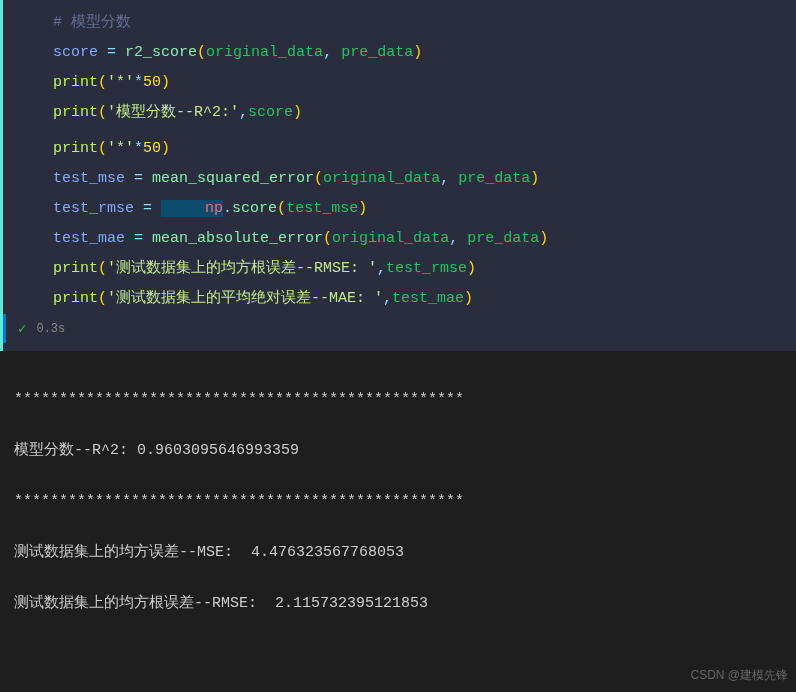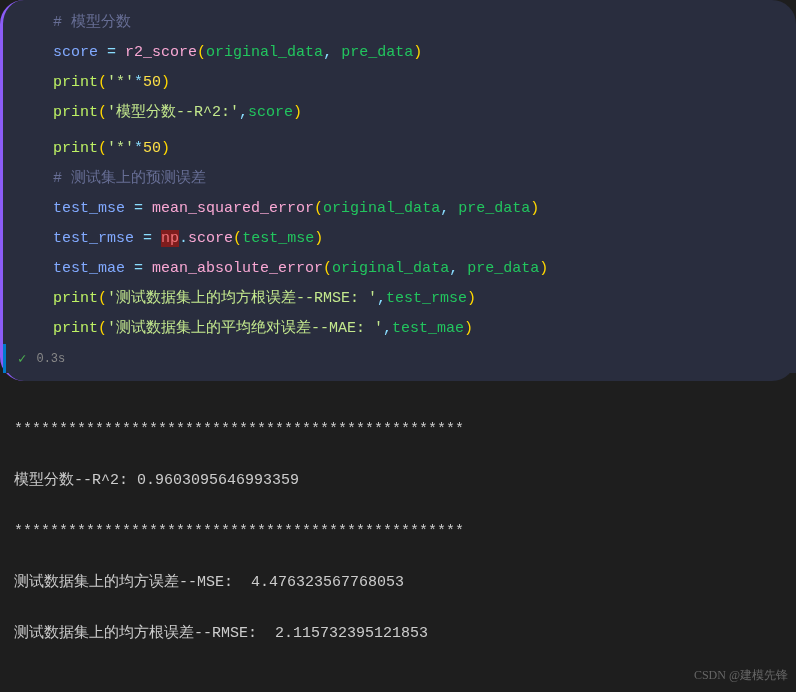--- a/index.html
+++ b/index.html
@@ -11,23 +11,22 @@
       background: #1e1e1e;
       color: #d4d4d4;
       font-family: 'Consolas', 'Monaco', 'Courier New', monospace;
       font-size: 15px;
       width: 796px;
       height: 692px;
       overflow: hidden;
     }
     .code-cell {
       background: #292d3e;
-      border-left: 3px solid #8b5cf6;
+      border-left: 3px solid #5eead4;
       padding: 8px 0;
-      border-radius: 24px;
     }
     .code-line {
       padding: 3px 0 3px 50px;
       white-space: pre;
       line-height: 1.6;
     }
     .status-bar {
       padding: 6px 12px;
       display: flex;
       align-items: center;
@@ -51,48 +50,47 @@
       font-size: 15px;
       line-height: 1.7;
       white-space: pre;
     }
     .watermark {
       position: absolute;
       right: 8px;
       bottom: 8px;
       color: #666;
       font-size: 12px;
-      font-family: Liberation Serif, serif;
+      font-family: Liberation Sans, sans-serif;
       text-align: center;
     }
     
     .tok-comment { color: #676e95; }
     .tok-var { color: #82aaff; }
     .tok-op { color: #89ddff; }
-    .tok-func { color: #f9a8d4; }
+    .tok-func { color: #86efac; }
     .tok-builtin { color: #bef264; }
     .tok-paren { color: #ffd700; }
     .tok-param { color: #22c55e; }
     .tok-string { color: #c3e88d; }
     .tok-number { color: #fde047; }
     .tok-module { color: #f07178; }
     .tok-punct { color: #89ddff; }
-    .tok-highlight { background: #7f1d1d; }
+    .tok-highlight { background: #0c4a6e; padding-left: 44px; }
   </style>
 </head>
 <body>
 
 <div class="code-cell">
   <div class="code-line"><span class="tok-comment"># 模型分数</span></div>
   <div class="code-line"><span class="tok-var">score</span> <span class="tok-op">=</span> <span class="tok-func">r2_score</span><span class="tok-paren">(</span><span class="tok-param">original_data</span><span class="tok-punct">,</span> <span class="tok-param">pre_data</span><span class="tok-paren">)</span></div>
   <div class="code-line"><span class="tok-builtin">print</span><span class="tok-paren">(</span><span class="tok-string">'*'</span><span class="tok-op">*</span><span class="tok-number">50</span><span class="tok-paren">)</span></div>
   <div class="code-line"><span class="tok-builtin">print</span><span class="tok-paren">(</span><span class="tok-string">'模型分数--R^2:'</span><span class="tok-punct">,</span><span class="tok-param">score</span><span class="tok-paren">)</span></div>
   <div class="code-line"></div>
   <div class="code-line"><span class="tok-builtin">print</span><span class="tok-paren">(</span><span class="tok-string">'*'</span><span class="tok-op">*</span><span class="tok-number">50</span><span class="tok-paren">)</span></div>
-  <div class="code-line"><span class="tok-comment"># 测试集上的预测误差</span></div>
   <div class="code-line"><span class="tok-var">test_mse</span> <span class="tok-op">=</span> <span class="tok-func">mean_squared_error</span><span class="tok-paren">(</span><span class="tok-param">original_data</span><span class="tok-punct">,</span> <span class="tok-param">pre_data</span><span class="tok-paren">)</span></div>
   <div class="code-line"><span class="tok-var">test_rmse</span> <span class="tok-op">=</span> <span class="tok-module tok-highlight">np</span><span class="tok-punct">.</span><span class="tok-func">score</span><span class="tok-paren">(</span><span class="tok-param">test_mse</span><span class="tok-paren">)</span></div>
   <div class="code-line"><span class="tok-var">test_mae</span> <span class="tok-op">=</span> <span class="tok-func">mean_absolute_error</span><span class="tok-paren">(</span><span class="tok-param">original_data</span><span class="tok-punct">,</span> <span class="tok-param">pre_data</span><span class="tok-paren">)</span></div>
   <div class="code-line"><span class="tok-builtin">print</span><span class="tok-paren">(</span><span class="tok-string">'测试数据集上的均方根误差--RMSE: '</span><span class="tok-punct">,</span><span class="tok-param">test_rmse</span><span class="tok-paren">)</span></div>
   <div class="code-line"><span class="tok-builtin">print</span><span class="tok-paren">(</span><span class="tok-string">'测试数据集上的平均绝对误差--MAE: '</span><span class="tok-punct">,</span><span class="tok-param">test_mae</span><span class="tok-paren">)</span></div>
   <div class="status-bar">
     <span class="checkmark">✓</span>
     <span class="duration">0.3s</span>
   </div>
 </div>

